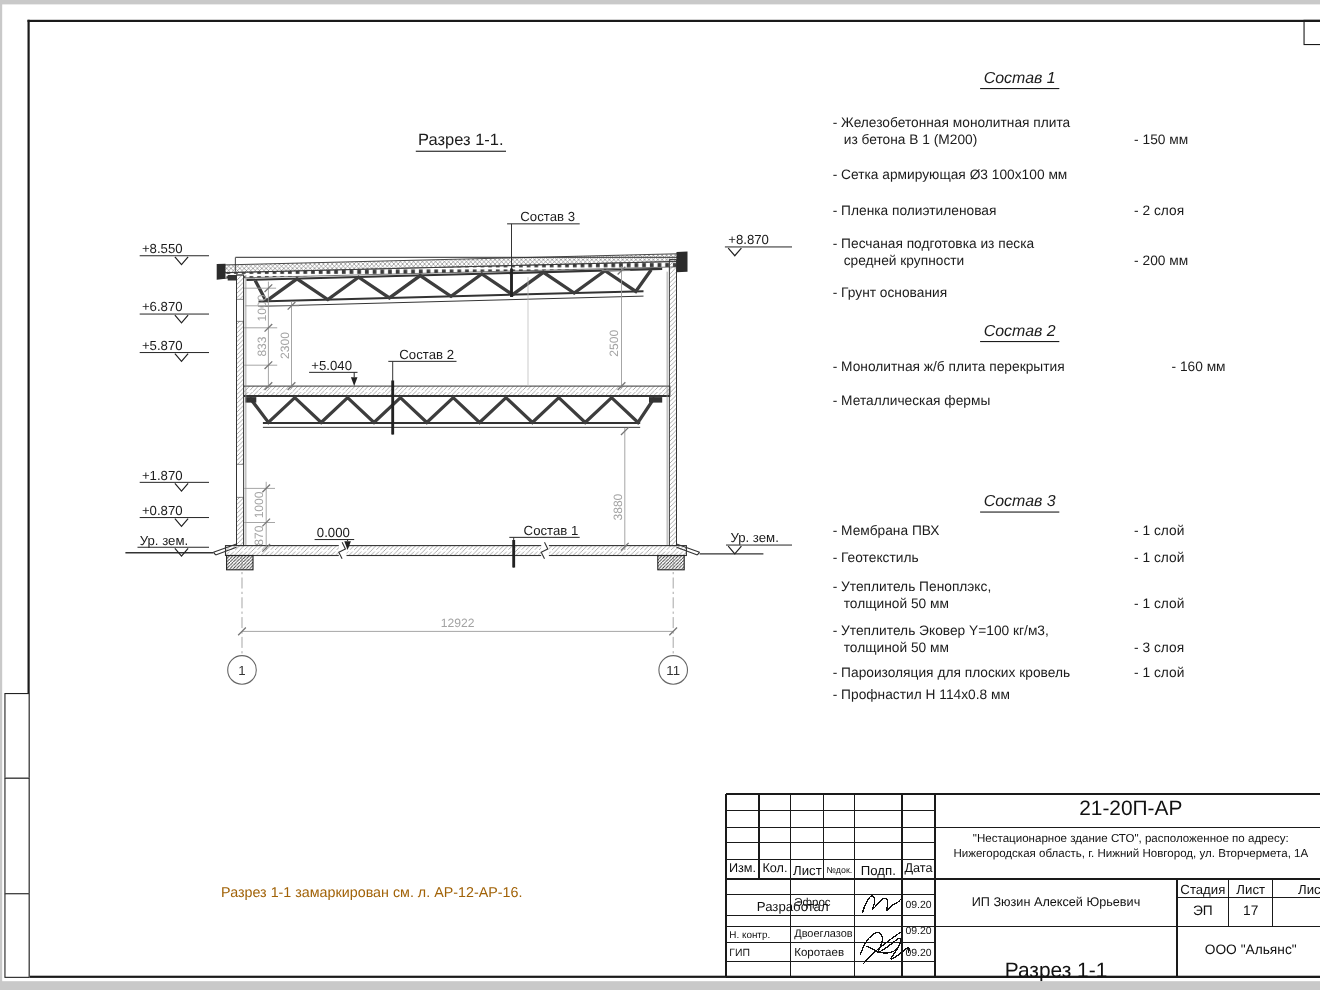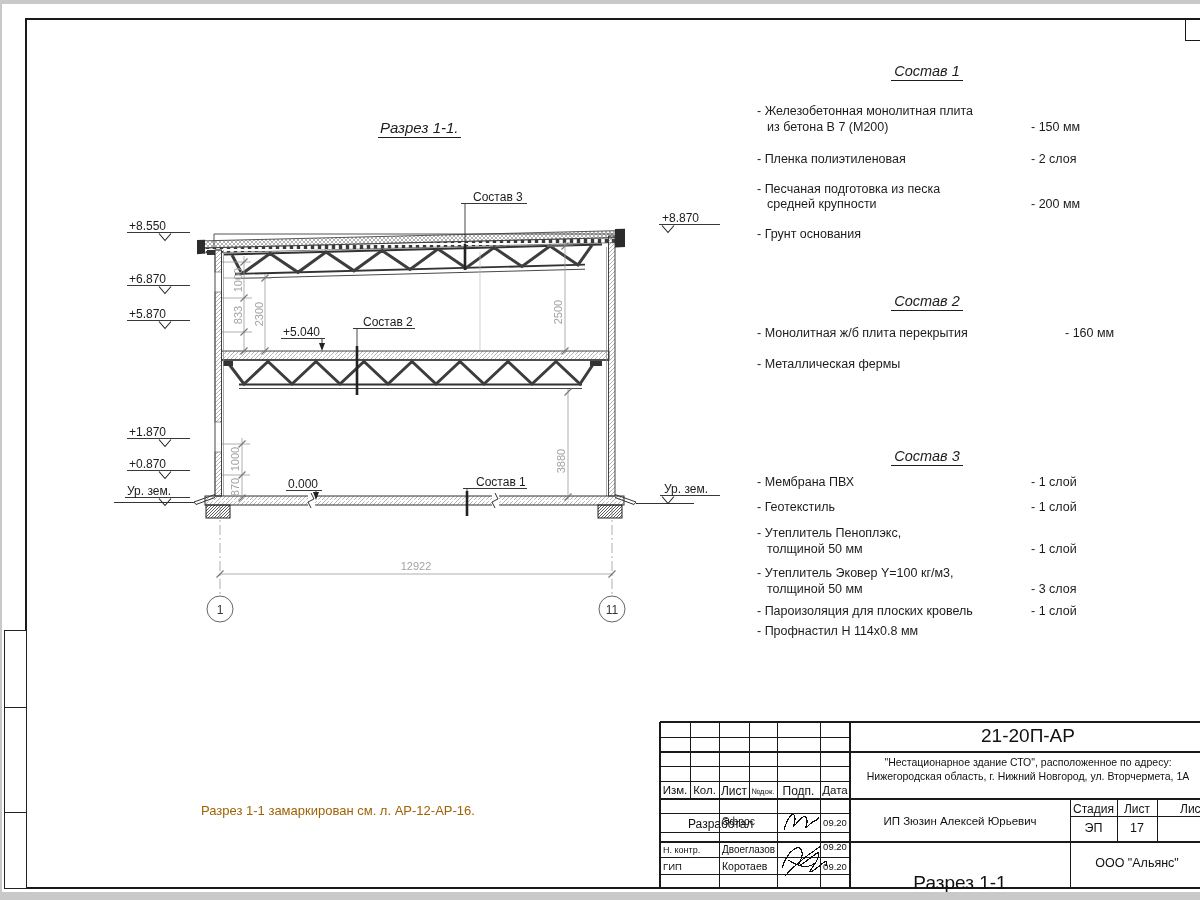--- a/index.html
+++ b/index.html
@@ -11,21 +11,21 @@
   .c{text-align:center;}
   .comp{position:absolute;color:#1c1c1c;}
   .comp-title{text-align:center;height:19px;}
   .comp-title span{display:inline-block;font-style:italic;font-size:14.5px;
     border-bottom:1px solid #1c1c1c;padding:0 3px 1px 3px;}
   .comp-item{display:flex;align-items:flex-end;}
   .comp-item .name{font-size:12.5px;line-height:15.5px;white-space:pre-line;
     padding-left:10px;text-indent:-10px;}
   .comp-item .val{font-size:12.5px;line-height:15.5px;margin-left:8px;white-space:nowrap;}
   .cw1 .name{width:256px;} .cw2 .name{width:290px;}
-  #sec-title{position:absolute;left:376px;top:115px;font-size:15px;font-style:italic;
+  #sec-title{position:absolute;left:376px;top:115px;font-size:15px;
     color:#1c1c1c;border-bottom:1.2px solid #1c1c1c;padding:0 2px 1px 2px;}
   #note{position:absolute;left:199px;top:799px;font-size:13px;color:#a16207;}
   .leftbox{position:absolute;left:2px;width:21px;background:#fff;border:1px solid #222;}
   svg text{font-family:"Liberation Sans",sans-serif;}
 </style>
 </head>
 <body>
 
 <div id="sheet">
 
@@ -180,22 +180,26 @@
       <text x="471" y="197" font-size="12" fill="#1c1c1c">Состав 3</text>
       <text x="361" y="322" font-size="12" fill="#1c1c1c">Состав 2</text>
       <text x="474" y="482" font-size="12" fill="#1c1c1c">Состав 1</text>
     </g>
   </svg>
 
   <div class="comp cw1" style="left:755px;top:58px;width:340px">
     <div class="comp-title"><span>Состав 1</span></div>
     <div class="comp-item" style="margin-top:23px">
       <div class="name">- Железобетонная  монолитная плита
-из бетона В 7 (М200)</div>
+из бетона В 1 (М200)</div>
       <div class="val">- 150 мм</div>
+    </div>
+    <div class="comp-item" style="margin-top:17px">
+      <div class="name">- Сетка армирующая Ø3 100х100 мм</div>
+      <div class="val"></div>
     </div>
     <div class="comp-item" style="margin-top:16.5px">
       <div class="name">- Пленка полиэтиленовая</div>
       <div class="val">-  2 слоя</div>
     </div>
     <div class="comp-item" style="margin-top:14.5px">
       <div class="name">- Песчаная подготовка из песка
 средней крупности</div>
       <div class="val">- 200 мм</div>
     </div>

